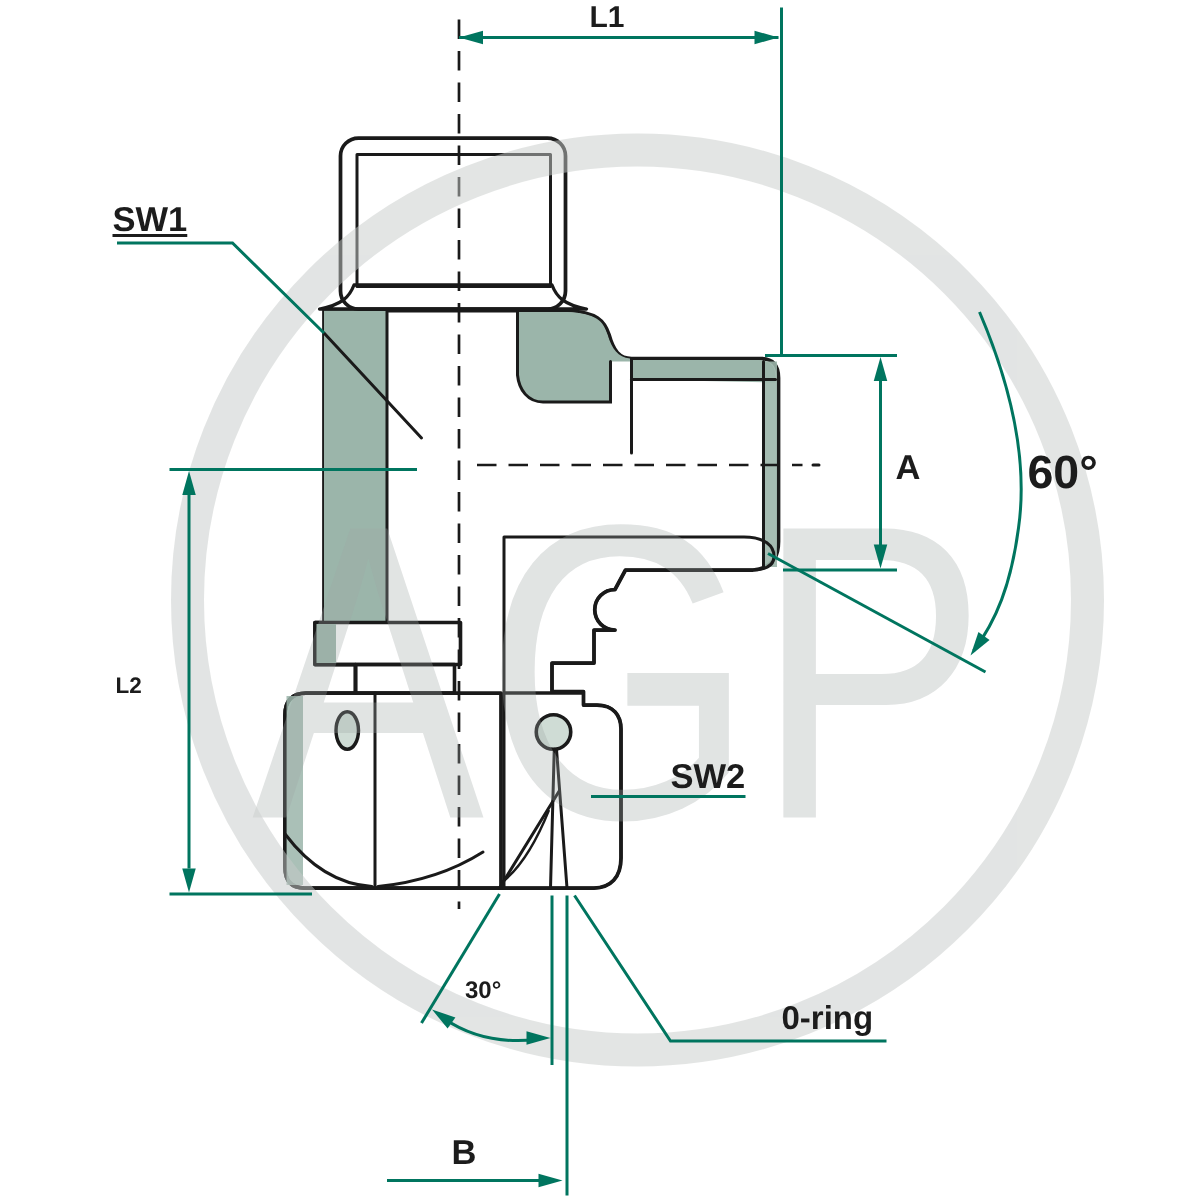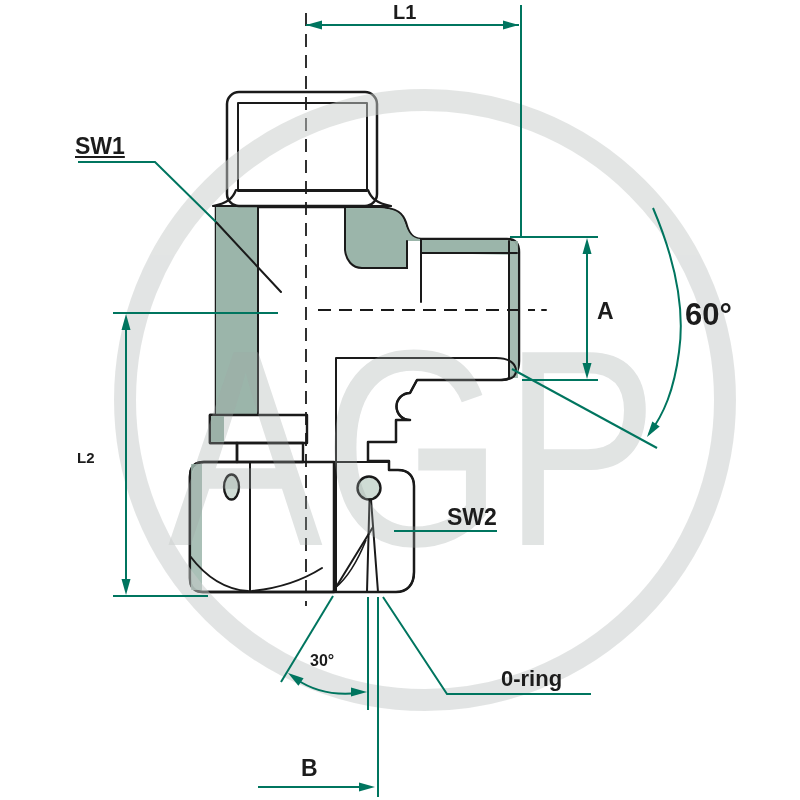--- a/index.html
+++ b/index.html
@@ -156,16 +156,16 @@
   </g>
 </svg>
 
 <span class="dim-label" style="left:393px;top:2px;font-size:20px;">L1</span>
 <span class="dim-label" style="left:75px;top:135px;font-size:23px;text-decoration:underline;">SW1</span>
 <span class="dim-label" style="left:77px;top:450px;font-size:15px;">L2</span>
 <span class="dim-label" style="left:597px;top:300px;font-size:23px;">A</span>
 <span class="dim-label" style="left:685px;top:299px;font-size:31px;">60°</span>
 <span class="dim-label" style="left:447px;top:506px;font-size:23px;">SW2</span>
 <span class="dim-label" style="left:310px;top:653px;font-size:16px;">30°</span>
-<span class="dim-label" style="left:501px;top:668px;font-size:22px;">0-ring</span>
+<span class="dim-label" style="left:521px;top:668px;font-size:22px;">0-ring</span>
 <span class="dim-label" style="left:301px;top:757px;font-size:23px;">B</span>
 
 </div>
 
 </body></html>

